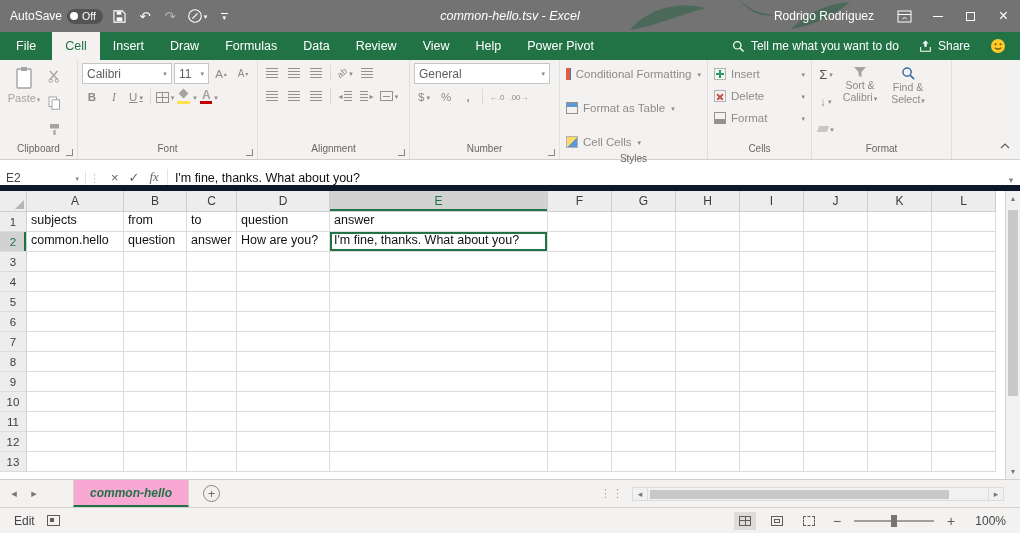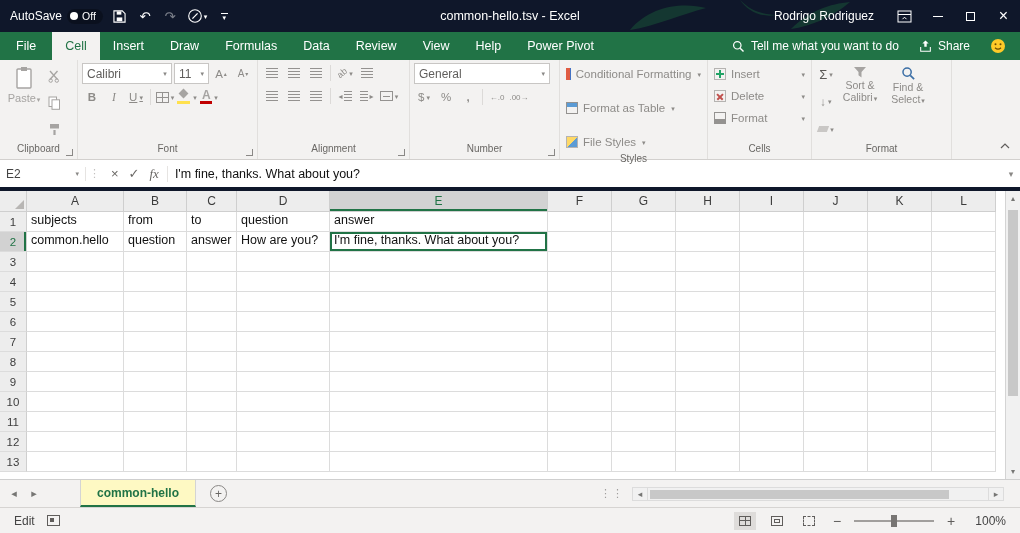--- a/index.html
+++ b/index.html
@@ -5,32 +5,32 @@
   * { box-sizing: border-box; margin: 0; padding: 0; }
   html,body { background:#fff; }
   .app {
     width:1020px; height:533px; overflow:hidden; position:relative;
     display:flex; flex-direction:column;
     font-family:"Liberation Sans","DejaVu Sans",sans-serif;
     background:#fff; color:#252423;
   }
 
   
-  .titlebar { height:32px; background:#0f172a; color:#fff; display:flex; align-items:center; position:relative; flex:0 0 auto; font-size:12px; }
+  .titlebar { height:32px; background:#737373; color:#fff; display:flex; align-items:center; position:relative; flex:0 0 auto; font-size:12px; }
   .deco { position:absolute; right:150px; top:0; opacity:.45; pointer-events:none; }
   .qat { display:flex; align-items:center; gap:9px; padding-left:10px; z-index:1; }
   .autosave { display:flex; align-items:center; gap:5px; }
   .as-pill { background:rgba(0,0,0,.28); border-radius:9px; height:15px; display:flex; align-items:center; gap:4px; padding:0 7px 0 3px; font-size:10.5px; }
   .as-dot { width:8px; height:8px; border-radius:50%; background:#fff; display:inline-block; }
   .tb-ic { display:inline-flex; align-items:center; justify-content:center; min-width:16px; height:22px; color:#fff; font-size:13px; }
   .tb-ic.dim { opacity:.45; }
   .dd { font-size:7px; line-height:1; margin-left:1px; }
   .qat-dd { display:inline-flex; flex-direction:column; align-items:center; font-size:7px; line-height:4px; }
   .qat-dd .bar { width:7px; border-top:1px solid #fff; margin-bottom:2px; }
-  .wtitle { position:absolute; left:50%; transform:translateX(-50%); font-size:12.5px; white-space:nowrap; z-index:1; }
+  .wtitle { position:absolute; left:50%; transform:translateX(-50%); font-size:12.5px; white-space:nowrap; z-index:1;font-style:italic; }
   .tright { margin-left:auto; display:flex; align-items:center; height:100%; z-index:1; }
   .username { margin-right:14px; font-size:12px; }
   .winbtn { width:33px; height:100%; display:flex; align-items:center; justify-content:center; }
   .minic { width:10px; border-top:1px solid #fff; display:inline-block; }
   .maxic { width:9px; height:9px; border:1px solid #fff; display:inline-block; }
   .closeic { font-size:16px; line-height:1; }
 
   
   .tabsrow { height:28px; background:#217346; display:flex; align-items:stretch; flex:0 0 auto; }
   .tabslist { display:flex; align-items:stretch; }
@@ -73,21 +73,21 @@
   .ic-delete { position:relative; width:12px; height:12px; border:1px solid #b5b3b1; }
   .ic-delete::before,.ic-delete::after { content:""; position:absolute; left:1px; top:4.5px; width:8px; height:1.6px; background:#c0504d; }
   .ic-delete::before { transform:rotate(45deg); } .ic-delete::after { transform:rotate(-45deg); }
   .ic-format { width:12px; height:12px; border:1px solid #949290; background:linear-gradient(#949290,#949290) 0 100%/100% 4px no-repeat; }
   .bb { width:48px; display:flex; flex-direction:column; align-items:center; font-size:10.5px; color:#8d8b88; line-height:12px; padding-top:3px; text-align:center; }
   .edleft { display:flex; flex-direction:column; justify-content:space-between; padding:1px 0 4px; }
   .erase { display:inline-block; width:10px; height:6px; background:#c9c7c5; transform:skewX(-20deg); }
   .collapse { position:absolute; right:10px; bottom:6px; }
 
   
-  .fbar { height:31px; background:#fff; border-bottom:4px solid #0f172a; display:flex; align-items:center; flex:0 0 auto; }
+  .fbar { height:31px; background:#fff; border-bottom:6px solid #0f172a; display:flex; align-items:flex-end; flex:0 0 auto; }
   .namebox { width:86px; display:flex; align-items:center; padding:0 6px; font-size:12px; color:#444; border-right:1px solid #e6e4e2; }
   .namebox .dd { margin-left:auto; color:#8a8886; }
   .fbdots { display:flex; align-items:center; color:#c3c1bf; font-size:11px; padding:0 3px; }
   .fxbtns { display:flex; align-items:center; gap:10px; padding:0 8px; border-right:1px solid #e6e4e2; }
   .fxb { color:#696764; font-size:13px; }
   .fxit { font-family:"Liberation Serif",serif; font-style:italic; font-size:13px; color:#696764; }
   .fcontent { flex:1; display:flex; align-items:center; padding:0 7px; font-size:12.5px; color:#111; white-space:nowrap; overflow:hidden; }
   .fchev { width:18px; display:flex; align-items:center; justify-content:center; color:#8a8886; font-size:9px; }
 
   
@@ -105,21 +105,21 @@
   .cell.selcell { box-shadow:inset 0 0 0 2px #217346; position:relative; z-index:1; }
   .vscroll { width:15px; background:#f1f1f1; border-left:1px solid #d4d4d4; display:flex; flex-direction:column; align-items:center; flex:0 0 auto; }
   .varrow { font-size:8px; color:#767674; height:15px; display:flex; align-items:center; }
   .vtrack { flex:1; width:100%; position:relative; }
   .vthumb { position:absolute; left:2px; right:2px; top:4px; height:72%; background:#c8c8c8; }
 
   
   .sheetbar { height:28px; border-top:1px solid #cfcfcf; background:#f3f2f1; display:flex; align-items:stretch; flex:0 0 auto; }
   .snav { display:flex; align-items:center; gap:4px; padding:0 6px; color:#767674; font-size:11px; }
   .snav span { width:16px; text-align:center; }
-  .stab { margin-left:32px; display:flex; align-items:center; padding:0 16px; background:#fef9c3; border-left:1px solid #d4d4d4; border-right:1px solid #d4d4d4; border-bottom:2px solid #217346; color:#217346; font-size:12px; font-weight:600; }
+  .stab { margin-left:25px; display:flex; align-items:center; padding:0 16px; background:#f9a8d4; border-left:1px solid #d4d4d4; border-right:1px solid #d4d4d4; border-bottom:2px solid #217346; color:#217346; font-size:12px; font-weight:600;font-style:italic; }
   .newsheet { align-self:center; margin-left:14px; width:17px; height:17px; border-radius:50%; border:1px solid #8a8886; color:#696764; display:flex; align-items:center; justify-content:center; font-size:12px; line-height:1; }
   .tabdots { align-self:center; margin-left:auto; color:#a19f9d; font-size:11px; letter-spacing:1px; }
   .hsb { align-self:center; display:flex; align-items:center; width:372px; margin:0 16px 0 8px; }
   .hsb .harrow { font-size:9px; color:#767674; width:16px; height:14px; display:flex; align-items:center; justify-content:center; background:#f1f1f1; border:1px solid #dcdcdc; }
   .htrack { flex:1; height:14px; background:#f1f1f1; border-top:1px solid #dcdcdc; border-bottom:1px solid #dcdcdc; position:relative; }
   .hthumb { position:absolute; left:2px; top:2px; height:9px; width:88%; background:#c8c8c8; }
 
   
   .statusbar { height:26px; border-top:1px solid #d6d4d2; background:#f3f2f1; display:flex; align-items:center; font-size:12px; color:#444; flex:0 0 auto; }
   .smode { padding-left:14px; }
@@ -384,21 +384,21 @@
             <span>Conditional Formatting</span>
             <span class="dd">▾</span>
           </div>
         <div class="stylerow">
             <span class="ic-fat"></span>
             <span>Format as Table</span>
             <span class="dd">▾</span>
           </div>
         <div class="stylerow">
             <span class="ic-cs"></span>
-            <span>File Styles</span>
+            <span>Cell Cells</span>
             <span class="dd">▾</span>
           </div>
       </div>
       <div class="glabel"><span>Styles</span></div>
     </div>
 
     <div class="rgroup" style="width:104px">
       <div class="gc col" style="gap:0">
         <div class="stylerow">
             <span class="ic-insert"></span>

